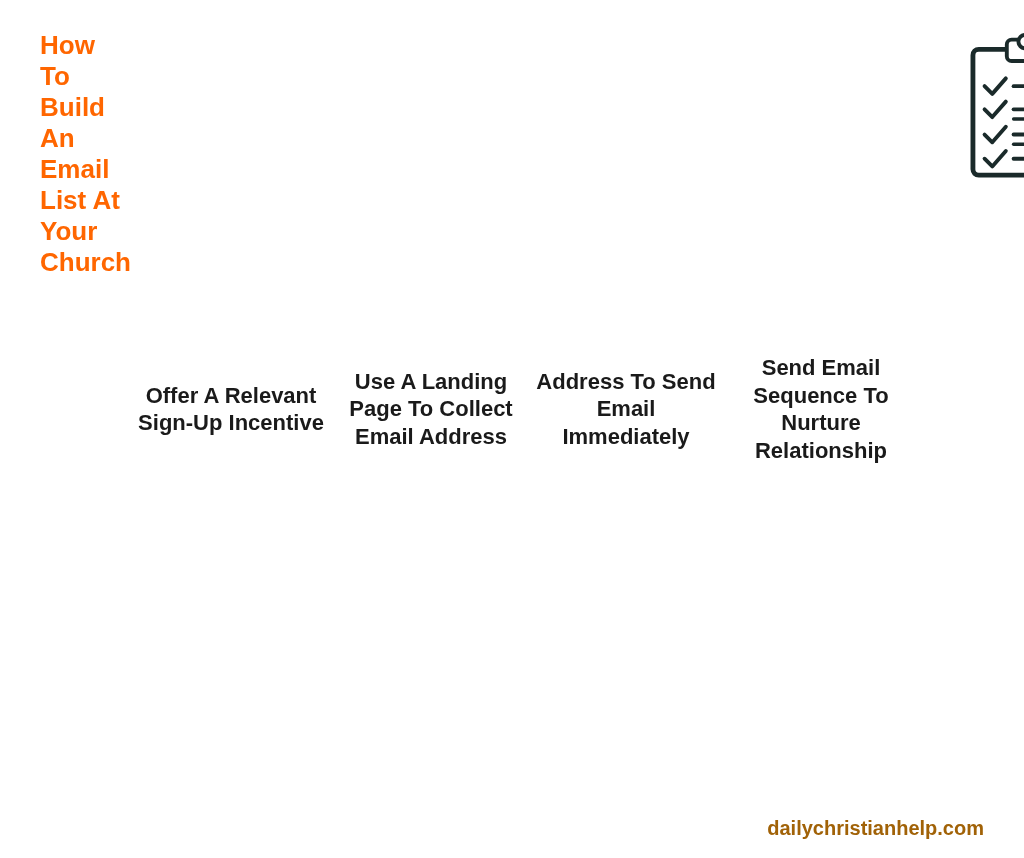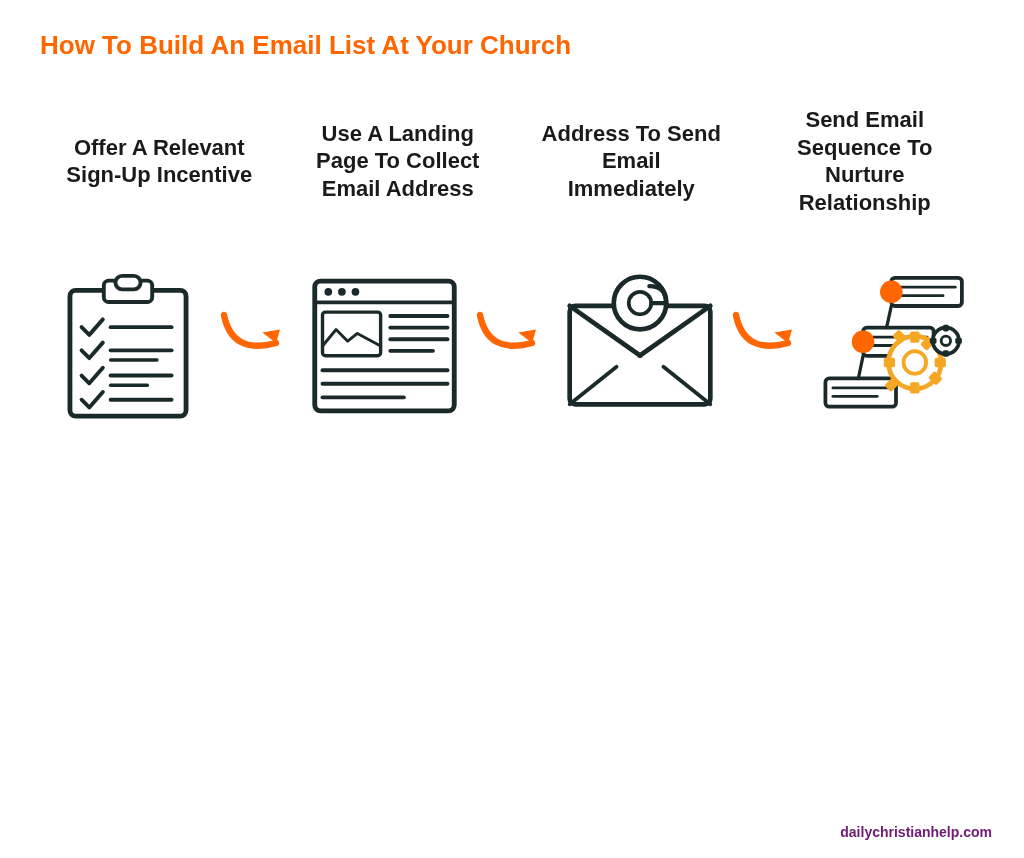--- a/index.html
+++ b/index.html
@@ -9,21 +9,21 @@
       background: #ffffff;
       font-family: Arial, sans-serif;
       overflow: hidden;
       position: relative;
     }
     .container {
       width: 100%;
       height: 100%;
       padding: 30px 40px 20px 40px;
       display: flex;
-      flex-direction: column;
+      flex-direction: row;
     }
     .main-title {
       color: #FF6600;
       font-size: 26px;
       font-weight: 900;
       margin-bottom: 40px;
     }
     .step-title {
       font-size: 22px;
       font-weight: 900;
@@ -45,23 +45,23 @@
     .arrow-col {
       width: 80px;
       display: flex;
       align-items: center;
       justify-content: center;
       padding-top: 20px;
     }
     .footer-text {
       position: absolute;
       bottom: 18px;
-      right: 32px;
-      color: #701a75;
-      font-size: 14px;
+      right: 40px;
+      color: #a16207;
+      font-size: 20px;
       font-weight: 700;
     }
     
     .clipboard-svg { width: 140px; height: 150px; }
     
     .browser-svg { width: 155px; height: 150px; }
     
     .email-svg { width: 150px; height: 140px; }
     
     .automation-svg { width: 160px; height: 150px; }

